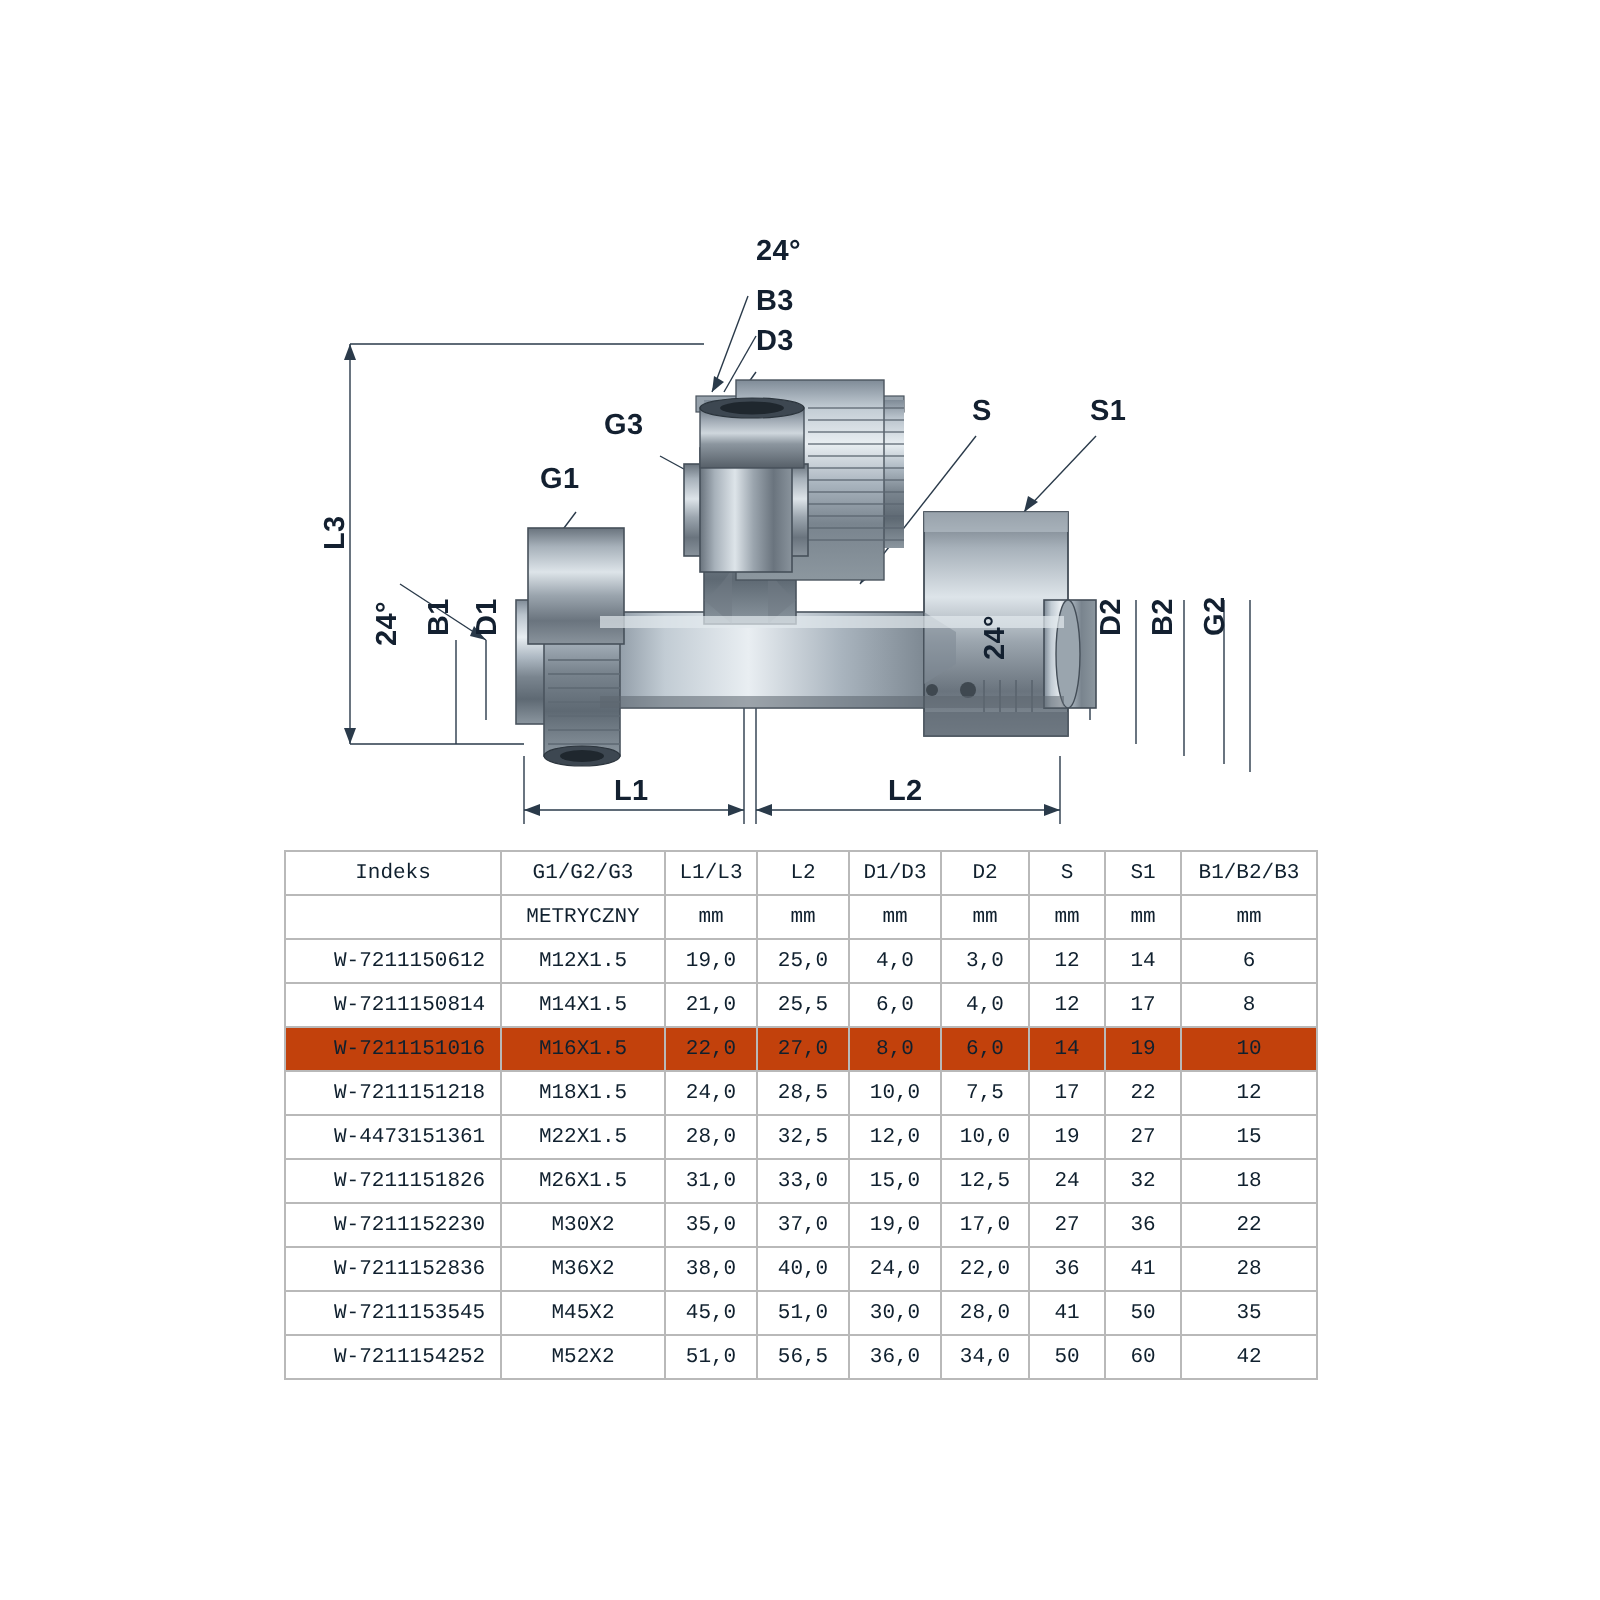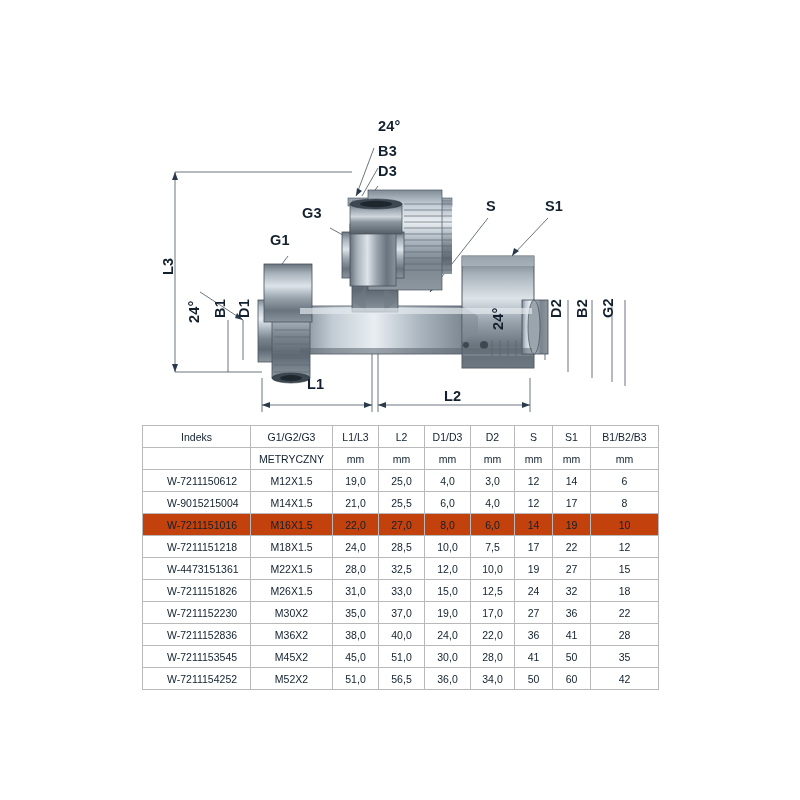--- a/index.html
+++ b/index.html
@@ -38,20 +38,21 @@
   }
   .lbl.rot {
     transform-origin: left top;
   }
   
   #table-wrap {
     position: absolute;
     left: 142px;
     top: 425px;
     width: 516px;
+    font-family: Liberation Mono, monospace;
   }
   table {
     border-collapse: collapse;
     width: 516px;
     table-layout: fixed;
   }
   col.c0 { width: 108px; }
   col.c1 { width: 82px; }
   col.c2 { width: 46px; }
   col.c3 { width: 46px; }
@@ -277,21 +278,21 @@
     <div class="lbl rot" style="left:160px; top:275px; transform: rotate(-90deg);">L3</div>
     <div class="lbl rot" style="left:186px; top:323px; transform: rotate(-90deg);">24°</div>
     <div class="lbl rot" style="left:212px; top:318px; transform: rotate(-90deg);">B1</div>
     <div class="lbl rot" style="left:236px; top:318px; transform: rotate(-90deg);">D1</div>
 
     <div class="lbl rot" style="left:490px; top:330px; transform: rotate(-90deg);">24°</div>
     <div class="lbl rot" style="left:548px; top:318px; transform: rotate(-90deg);">D2</div>
     <div class="lbl rot" style="left:574px; top:318px; transform: rotate(-90deg);">B2</div>
     <div class="lbl rot" style="left:600px; top:318px; transform: rotate(-90deg);">G2</div>
 
-    <div class="lbl" style="left:307px; top:376px;">L1</div>
+    <div class="lbl" style="left:307px; top:388px;">L1</div>
     <div class="lbl" style="left:444px; top:388px;">L2</div>
   </div>
 
   <div id="table-wrap">
     <table>
       <colgroup>
         <col class="c0">
           <col class="c1">
           <col class="c2">
           <col class="c3">
@@ -331,21 +332,21 @@
             <td>M12X1.5</td>
             <td>19,0</td>
             <td>25,0</td>
             <td>4,0</td>
             <td>3,0</td>
             <td>12</td>
             <td>14</td>
             <td>6</td>
           </tr>
           <tr>
-            <td class="idx">W-9015215004</td>
+            <td class="idx">W-7211150814</td>
             <td>M14X1.5</td>
             <td>21,0</td>
             <td>25,5</td>
             <td>6,0</td>
             <td>4,0</td>
             <td>12</td>
             <td>17</td>
             <td>8</td>
           </tr>
           <tr class="highlight">

